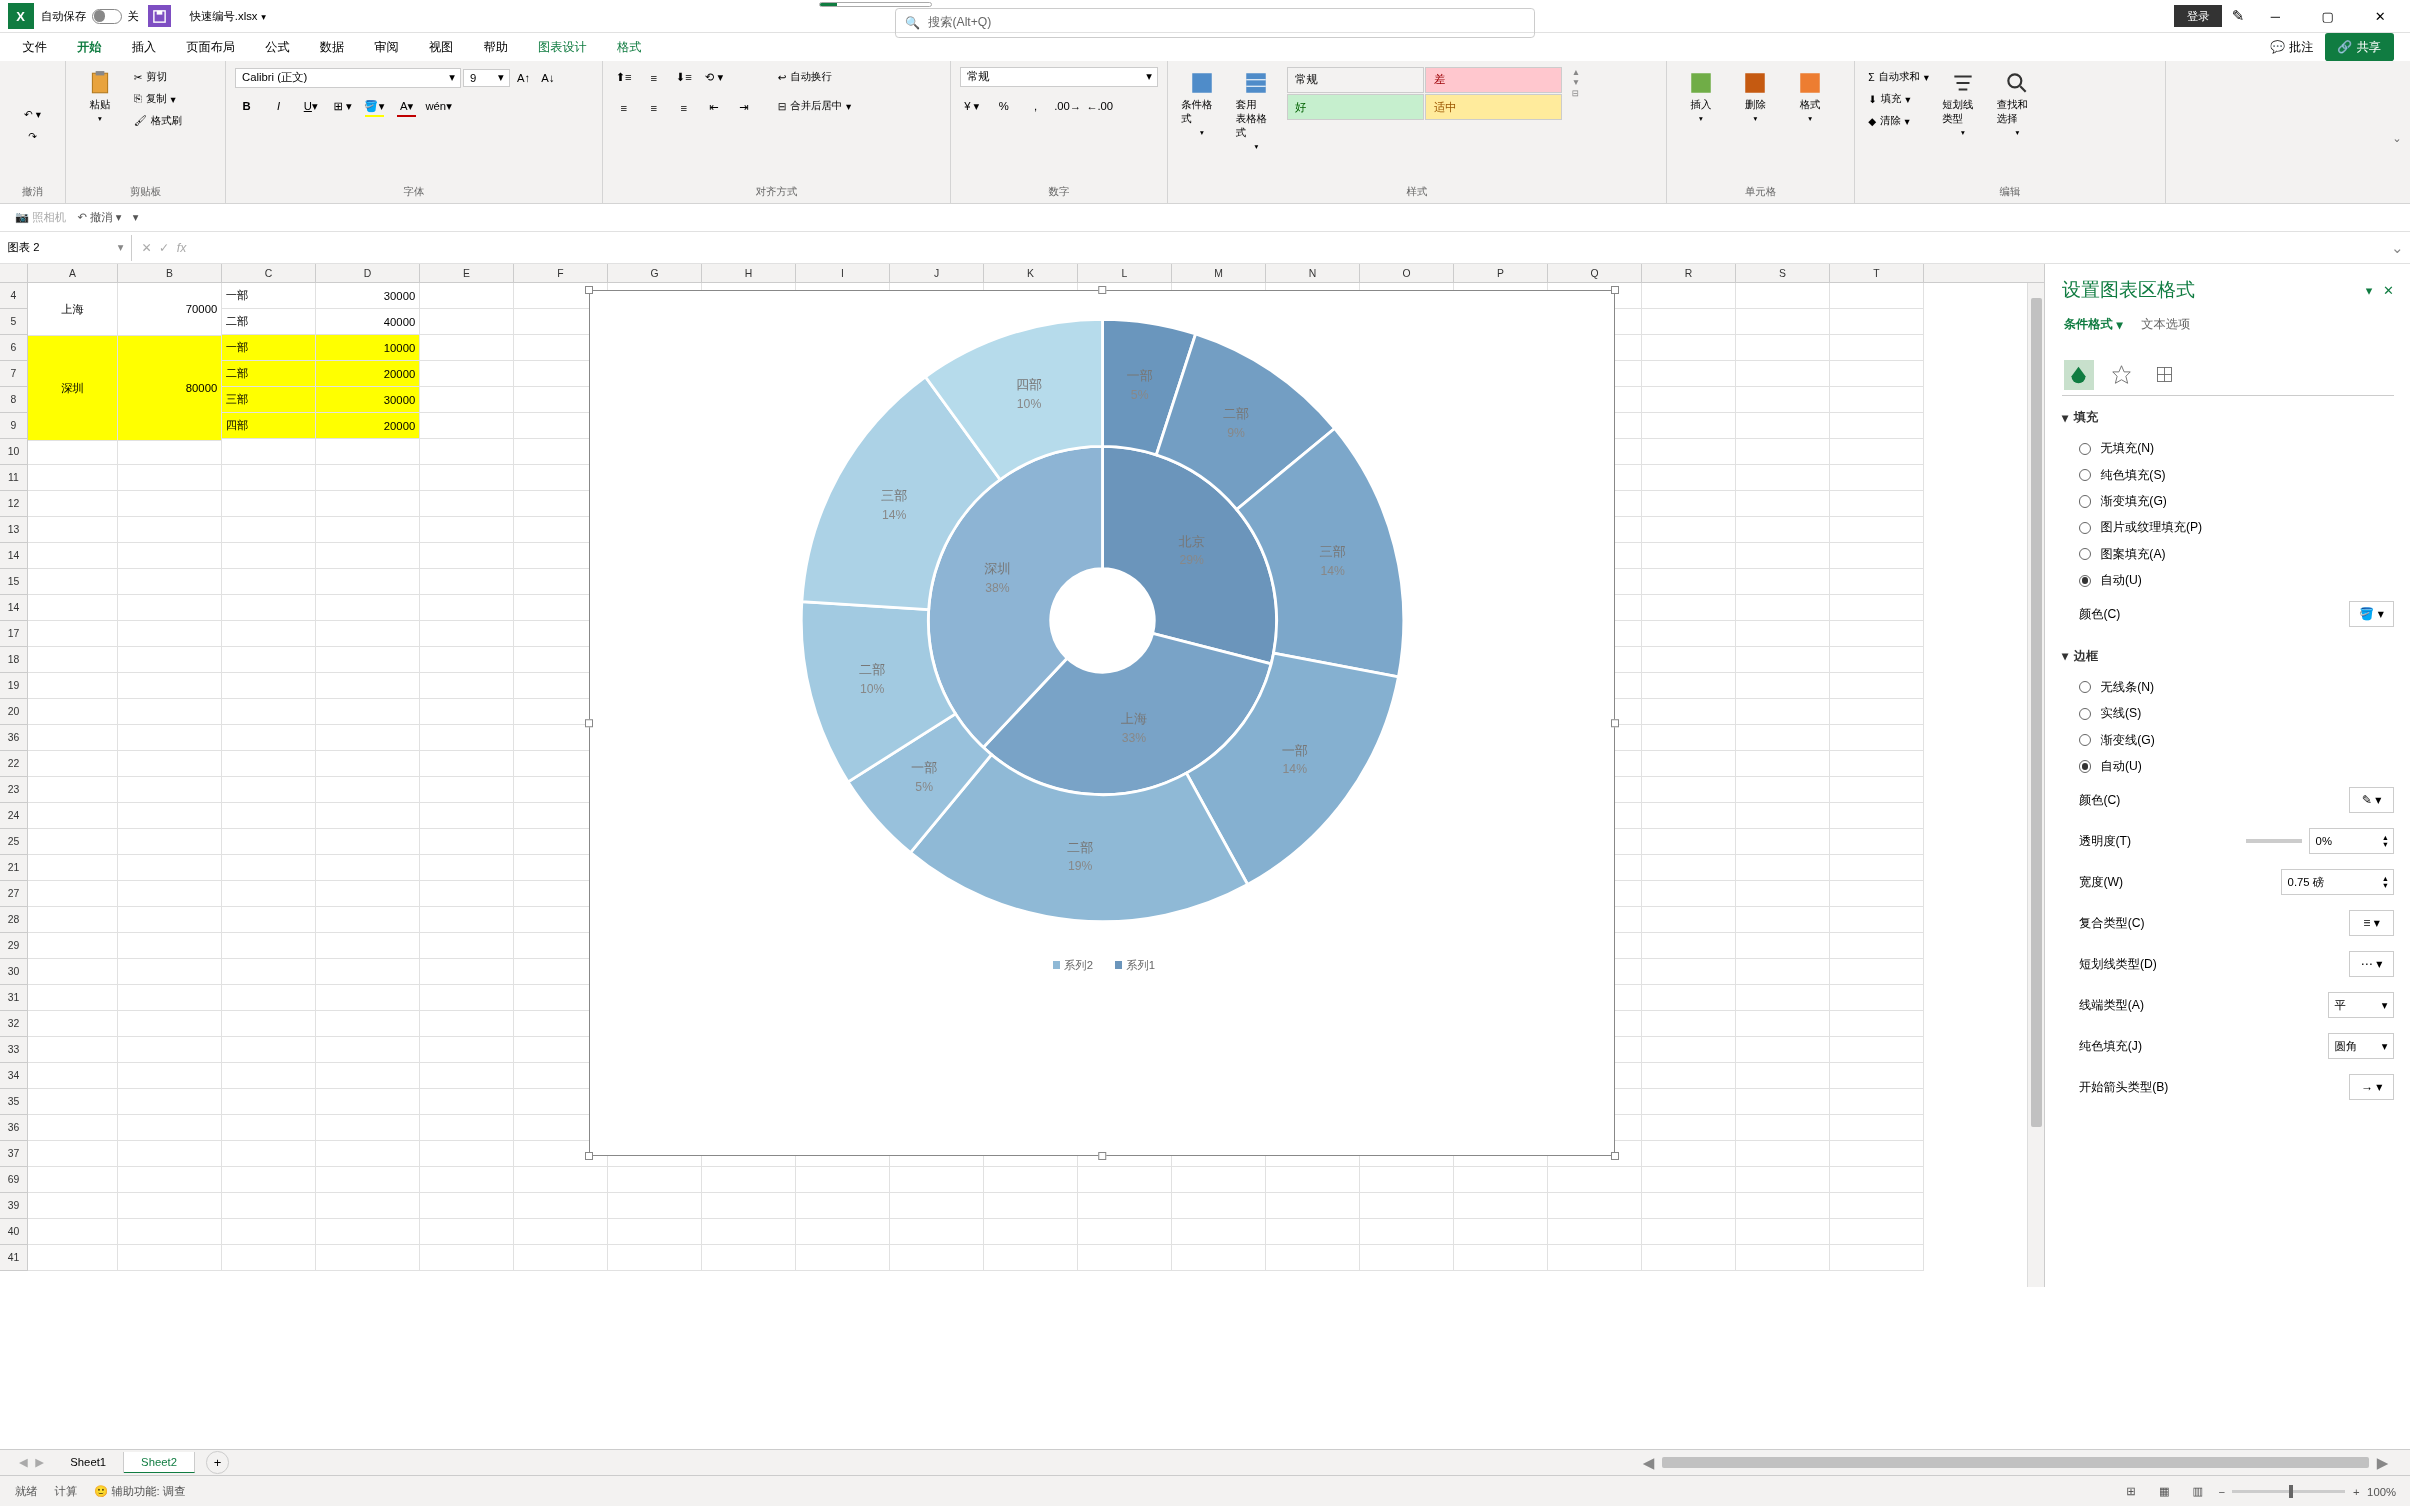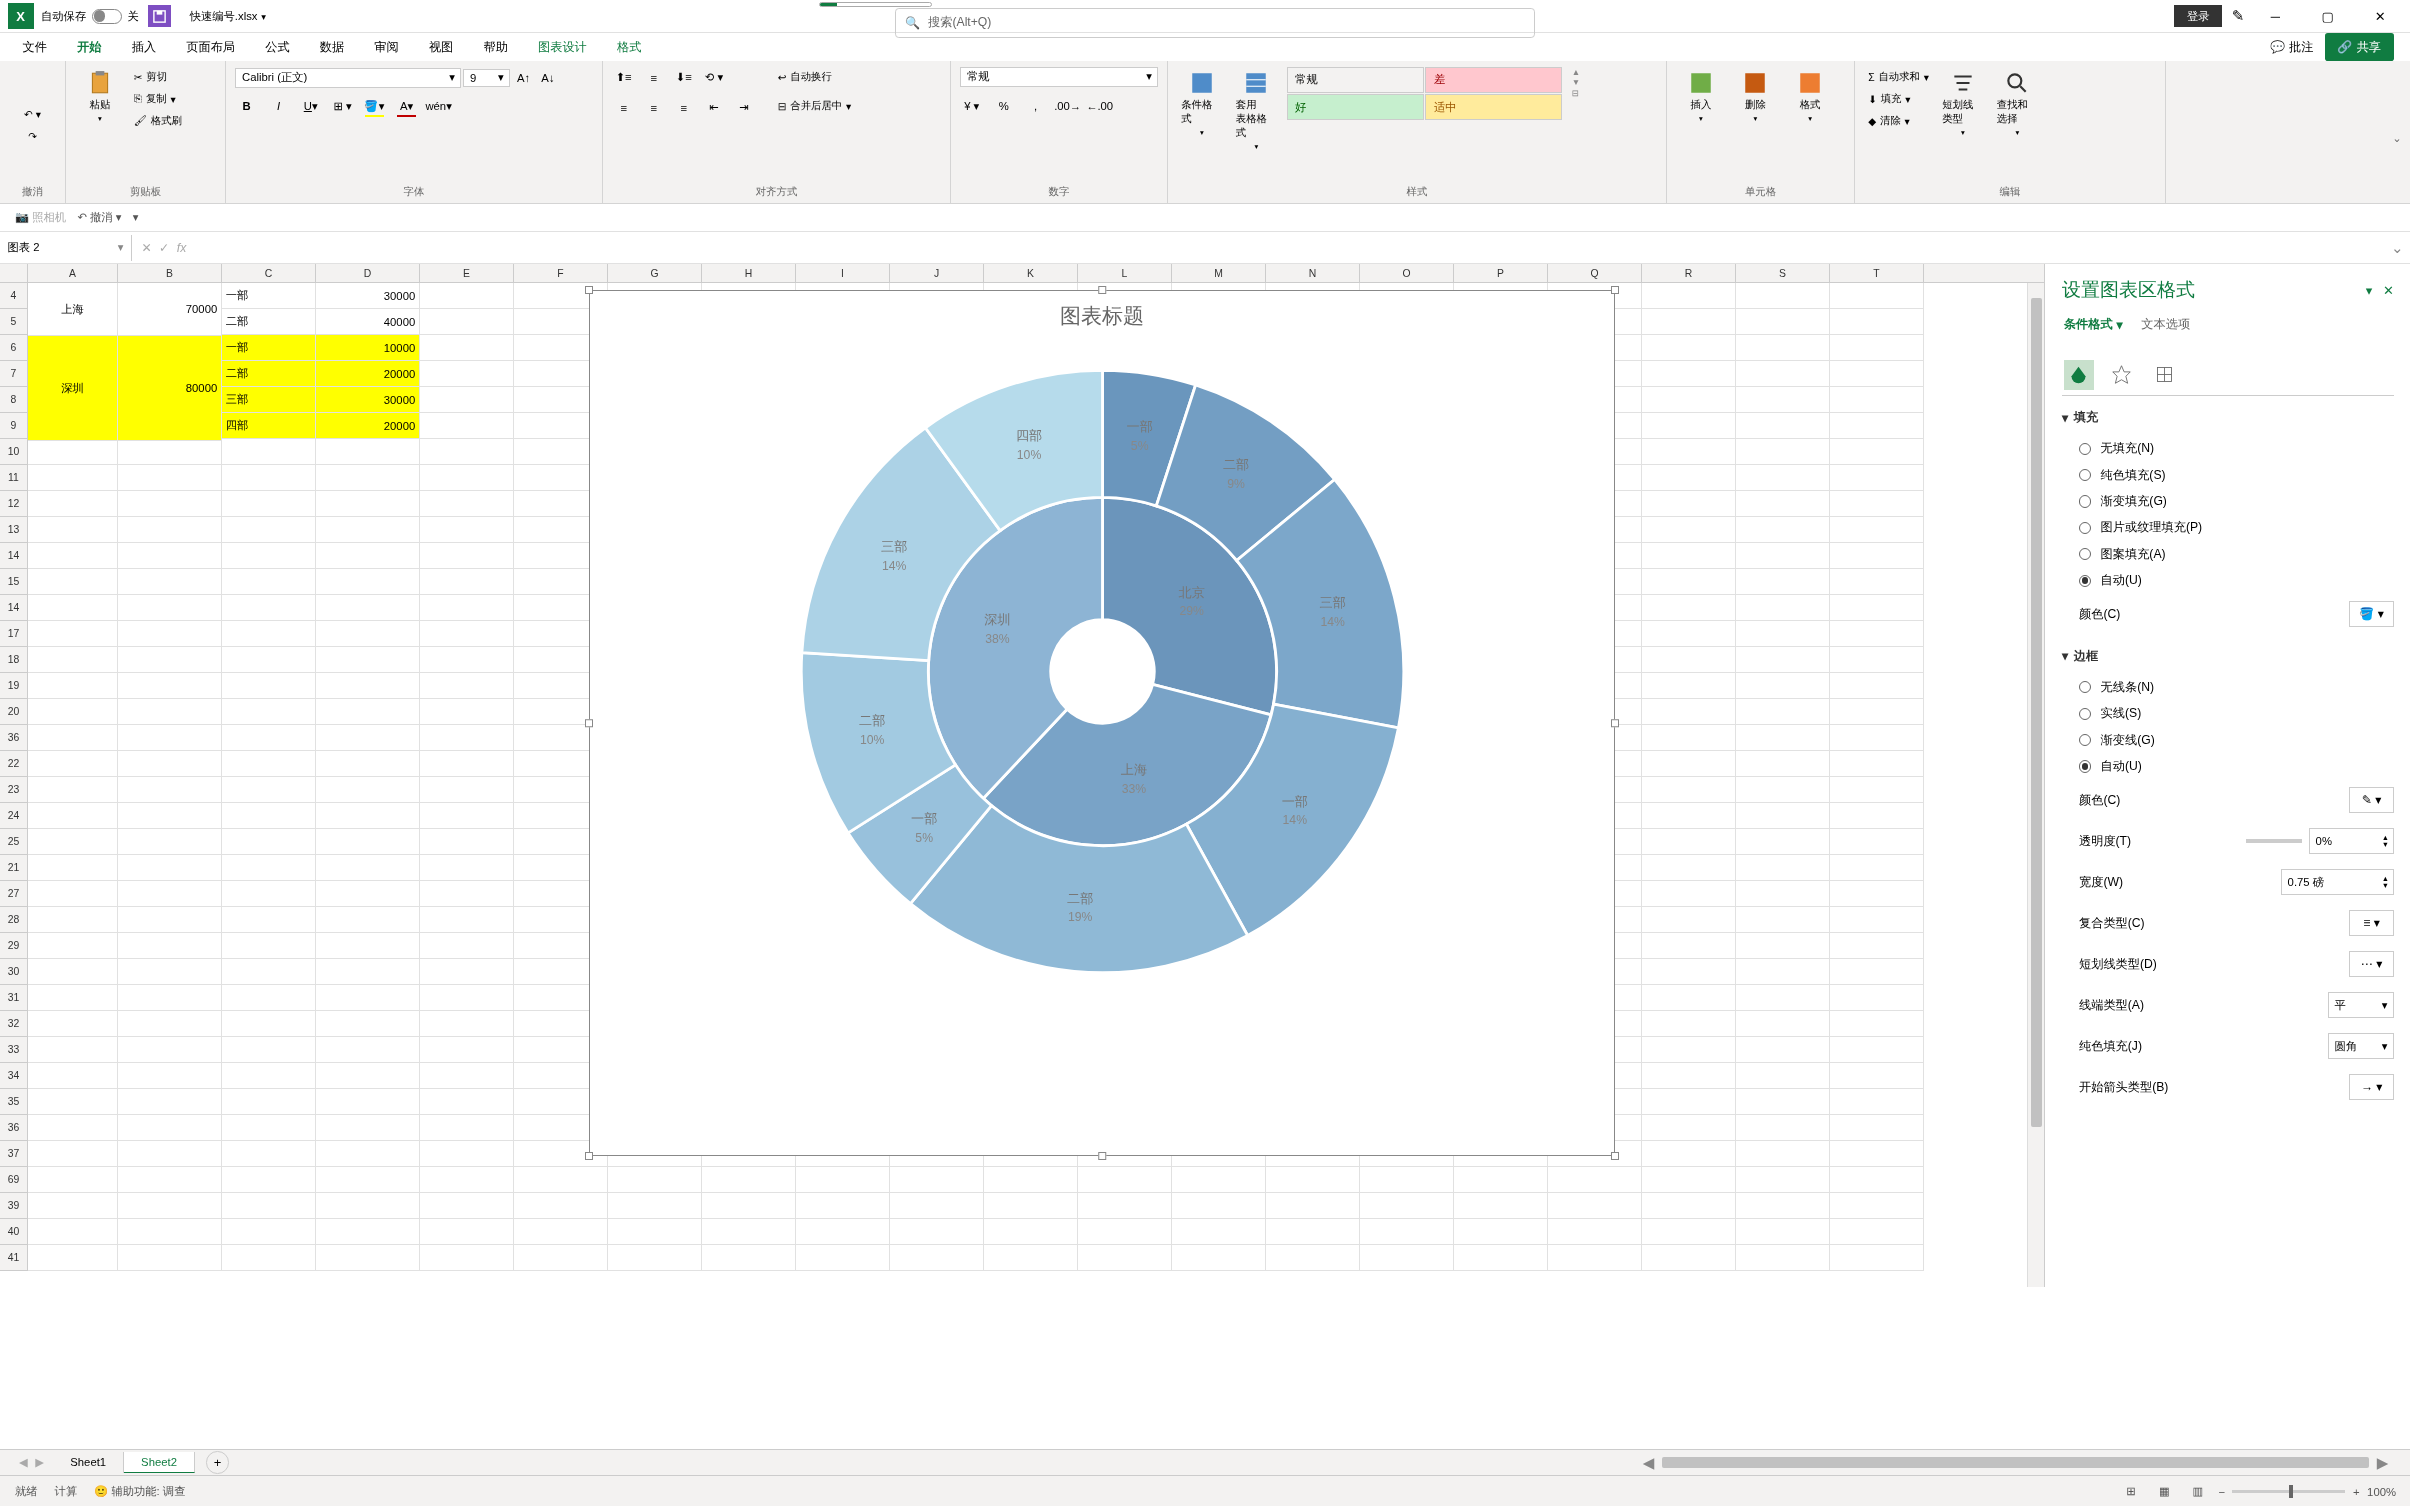--- a/index.html
+++ b/index.html
@@ -1278,21 +1278,20 @@
 
     <div class="chart-container">
       <div class="chart-handle tl"></div>
       <div class="chart-handle tm"></div>
       <div class="chart-handle tr"></div>
       <div class="chart-handle ml"></div>
       <div class="chart-handle mr"></div>
       <div class="chart-handle bl"></div>
       <div class="chart-handle bm"></div>
       <div class="chart-handle br"></div>
-      <div class="chart-title">图表标题</div>
       <svg class="chart-svg" id="chart-svg" width="659" height="659" viewBox="-350 -350 700 700">
           <path d="M 0 -185 A 185 185 0 0 1 179.18788480879678 46.007629125498106 L 53.27207386207471 13.677943794067005 A 55 55 0 0 0 0 -55 Z" fill="#6b95bb" stroke="#fff" stroke-width="3"></path>
           <text x="94.81860148508284" y="-79.54884643835719" class="slice-label">北京</text>
           <text x="94.81860148508284" y="-59.54884643835719" class="slice-pct">29%</text>
           <path d="M 179.18788480879678 46.007629125498106 A 185 185 0 0 1 -126.64121459680736 134.85919607296117 L -37.650090826077864 40.09327450817765 A 55 55 0 0 0 53.27207386207471 13.677943794067005 Z" fill="#79a3c7" stroke="#fff" stroke-width="3"></path>
           <text x="33.47893272470755" y="109.23524228123316" class="slice-label">上海</text>
           <text x="33.47893272470755" y="129.23524228123316" class="slice-pct">33%</text>
           <path d="M -126.64121459680736 134.85919607296117 A 185 185 0 0 1 -4.531193156845207e-14 -185 L -1.3471114790620885e-14 -55 A 55 55 0 0 0 -37.650090826077864 40.09327450817765 Z" fill="#8db4d4" stroke="#fff" stroke-width="3"></path>
           <text x="-111.57317830659015" y="-50.17494632216139" class="slice-label">深圳</text>
           <text x="-111.57317830659015" y="-30.17494632216139" class="slice-pct">38%</text>
@@ -1318,20 +1317,25 @@
           <text x="-244.56724818497938" y="56.79419650912575" class="slice-label">二部</text>
           <text x="-244.56724818497938" y="76.79419650912575" class="slice-pct">10%</text>
           <path d="M -319.3685530970469 -20.09296624938039 A 320 320 0 0 1 -188.09128073359147 -258.8854381999831 L -108.74027167410757 -149.66814395936527 A 185 185 0 0 0 -184.63494475923025 -11.616246112923038 Z" fill="#acd2e6" stroke="#fff" stroke-width="3"></path>
           <text x="-221.26743671107562" y="-127.64280271068301" class="slice-label">三部</text>
           <text x="-221.26743671107562" y="-107.64280271068301" class="slice-pct">14%</text>
           <path d="M -188.09128073359147 -258.8854381999831 A 320 320 0 0 1 -7.837739514543061e-14 -320 L -4.531193156845207e-14 -185 A 185 185 0 0 0 -108.74027167410757 -149.66814395936527 Z" fill="#b6dbeb" stroke="#fff" stroke-width="3"></path>
           <text x="-78.02679107967428" y="-246.14177036452628" class="slice-label">四部</text>
           <text x="-78.02679107967428" y="-226.14177036452628" class="slice-pct">10%</text>
           <circle r="55" fill="#fff"></circle>
         </svg>
+      <div class="chart-legend">
+        <span class="legend-sq" style="background:#8fb9d6"></span><span>系列2</span>
+        <span style="margin:0 7.5px"></span>
+        <span class="legend-sq" style="background:#6b95bb"></span><span>系列1</span>
+      </div>
     </div>
     <div class="scrollbar-v">
         <div class="scroll-thumb" style="margin:15px 2.8px;height:829px;width:11.3px"></div>
       </div>
   </div>
 
   <div class="format-pane">
     <div class="pane-title">
       <span>设置图表区格式</span>
       <span style="font-size:13px"><span>▾</span>&nbsp;&nbsp;&nbsp;<span>✕</span></span>

